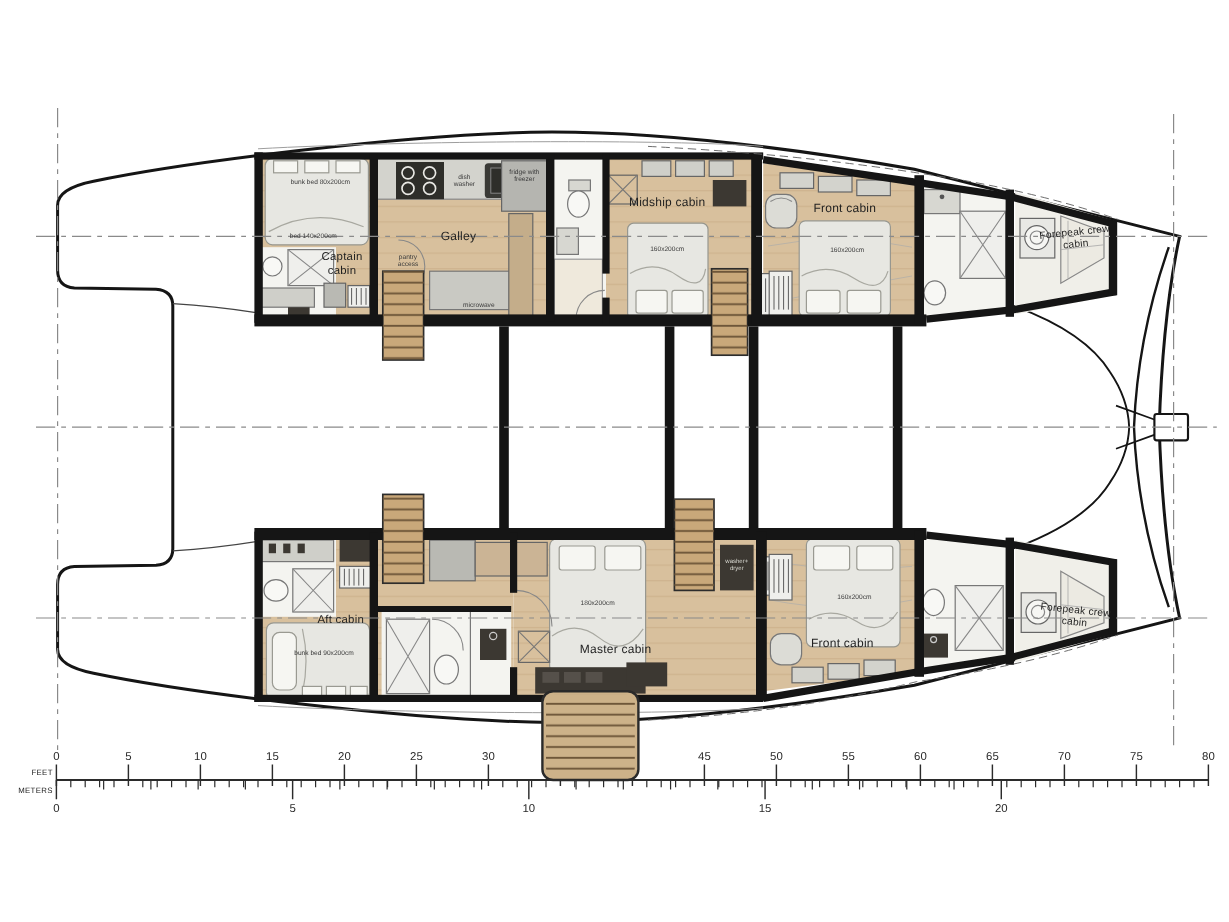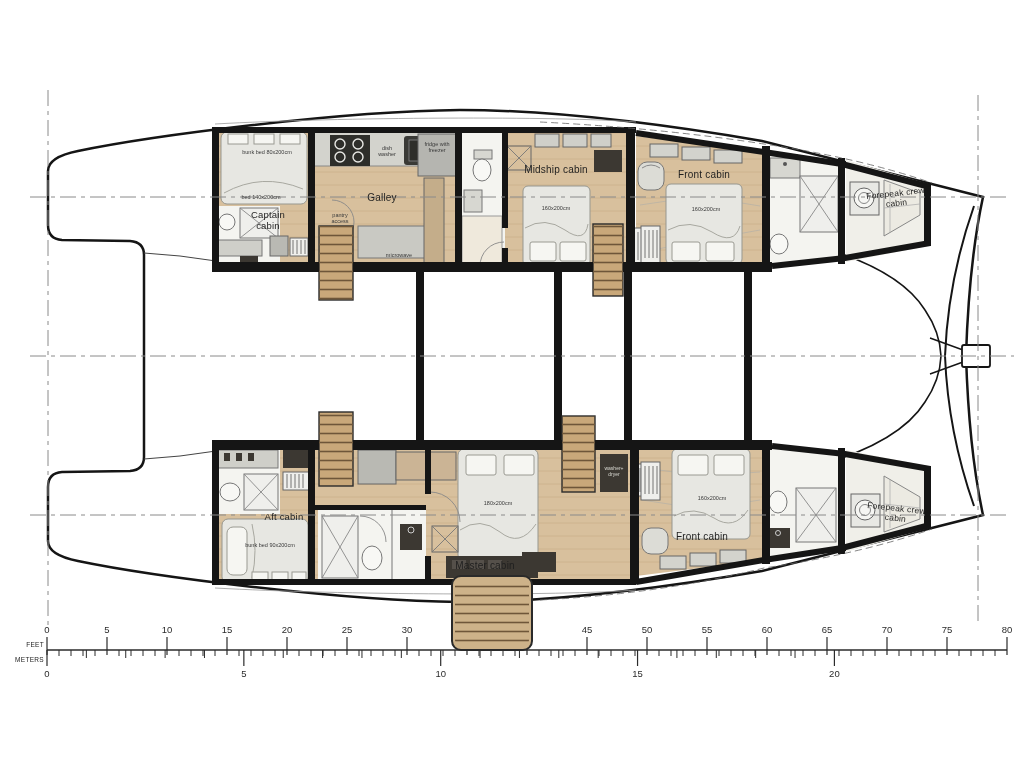--- a/index.html
+++ b/index.html
@@ -431,27 +431,27 @@
     <line x1="30" y1="515" x2="1008" y2="515"></line>
     <line x1="48" y1="90" x2="48" y2="630"></line>
     <line x1="978" y1="95" x2="978" y2="625"></line>
   </g>
   <g stroke="#666" stroke-width="0.8" stroke-dasharray="7 4" fill="none">
     <path d="M 540 122 Q 660 128 764 144 Q 860 158 932 183"></path>
     <path d="M 540 600 Q 660 594 764 568 Q 860 554 932 529"></path>
   </g>
 </svg>
 
-<div class="lbl" style="left:242px;top:209px;width:52px;">Captain cabin</div>
+<div class="lbl" style="left:259px;top:209px;width:52px;">Captain cabin</div>
 <div class="lbl big" style="left:352px;top:176px;width:60px;margin-top:16px;">Galley</div>
 <div class="lbl big" style="left:508px;top:164px;width:96px;">Midship cabin</div>
 <div class="lbl big" style="left:662px;top:169px;width:84px;">Front cabin</div>
 <div class="lbl rot-n" style="left:856px;top:188px;width:80px;font-size:8.5px;">Forepeak crew cabin</div>
 <div class="lbl" style="left:260px;top:495px;width:48px;margin-top:16px;">Aft cabin</div>
-<div class="lbl big" style="left:430px;top:536px;width:110px;margin-top:24px;">Master cabin</div>
+<div class="lbl big" style="left:458px;top:536px;width:110px;">Master cabin</div>
 <div class="lbl big" style="left:660px;top:531px;width:84px;">Front cabin</div>
 <div class="lbl rot-p" style="left:856px;top:503px;width:80px;font-size:8.5px;">Forepeak crew cabin</div>
 
 <div class="tiny" style="left:237px;top:149px;width:60px;">bunk bed 80x200cm</div>
 <div class="tiny" style="left:228px;top:194px;width:66px;">bed 140x200cm</div>
 <div class="tiny" style="left:374px;top:145px;width:26px;">dish washer</div>
 <div class="tiny" style="left:420px;top:141px;width:34px;">fridge with freezer</div>
 <div class="tiny" style="left:325px;top:212px;width:30px;">pantry access</div>
 <div class="tiny" style="left:374px;top:252px;width:50px;">microwave</div>
 <div class="tiny" style="left:532px;top:205px;width:48px;">160x200cm</div>

